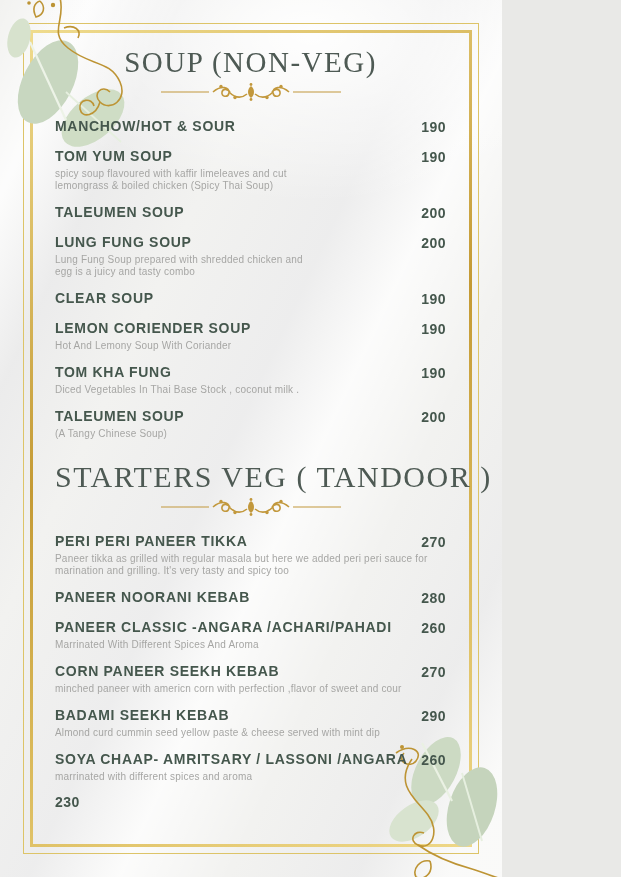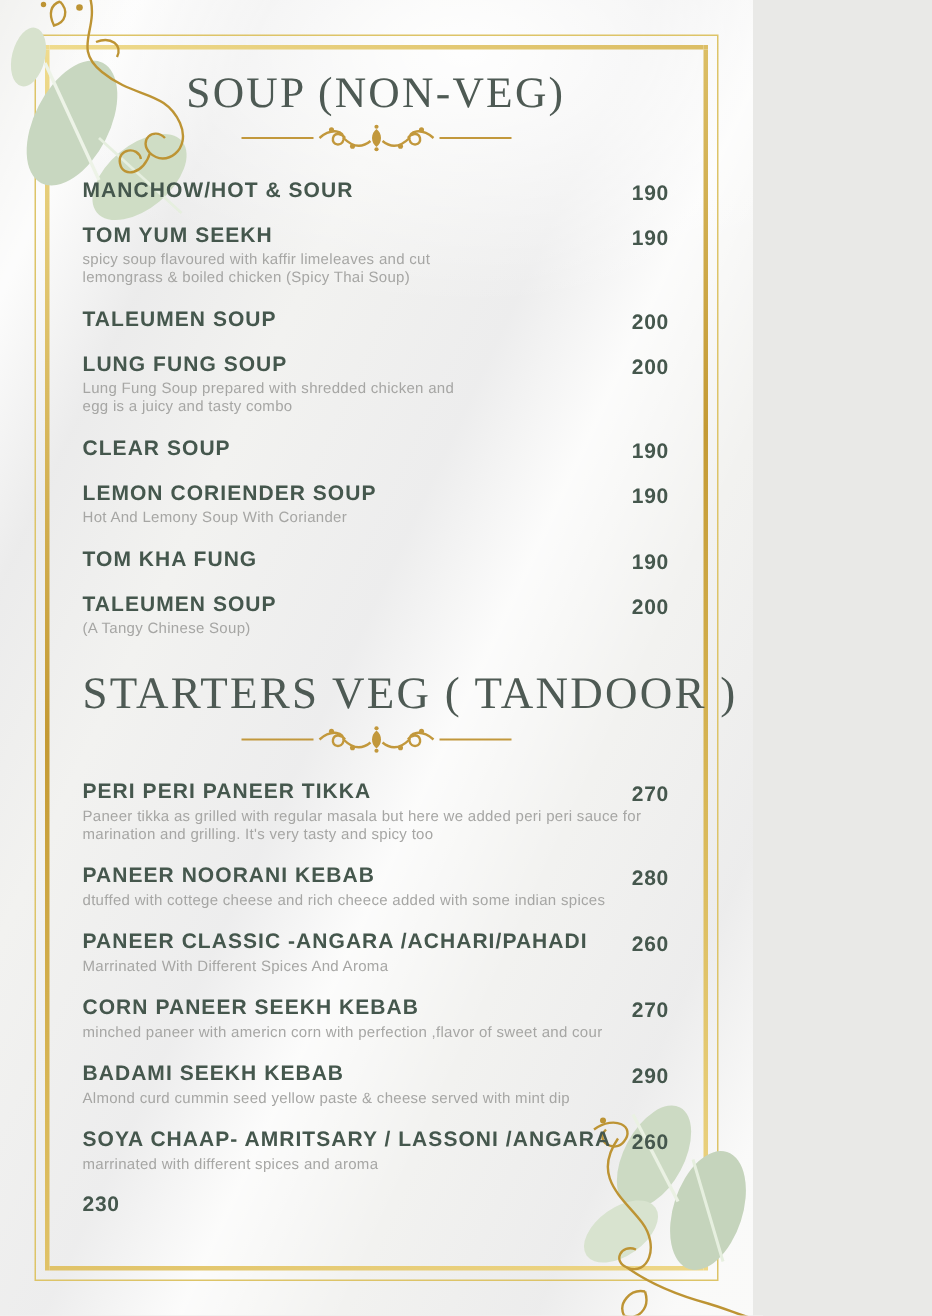--- a/index.html
+++ b/index.html
@@ -33,21 +33,21 @@
   .section-title{
     font-family:"Liberation Serif","DejaVu Serif",serif;
     font-weight:400;text-align:center;margin:0 0 3px;
     color:var(--heading,#4e5a54);font-size:29px;letter-spacing:1.5px;
     white-space:nowrap;
   }
   .sec-1 .section-title{margin-top:20px;font-size:30px;}
   .flourish{display:block;margin:2px auto 15px;}
   .items{}
   .item{margin-bottom:11px;}
-  .item-row{display:flex;justify-content:space-between;align-items:flex-end;}
+  .item-row{display:flex;justify-content:space-between;align-items:center;}
   .item-name{
     font-weight:700;font-size:14px;letter-spacing:.7px;
     color:var(--item-text,#45574d);line-height:19px;
   }
   .item-price{font-weight:700;font-size:14px;color:var(--item-text,#45574d);letter-spacing:.5px;}
   .item-desc{
     margin:2px 0 0;font-size:10px;line-height:12px;
     color:var(--desc-text,#a6a6a4);letter-spacing:.2px;
   }
   .sec-0 .item-desc{max-width:250px;}
@@ -120,21 +120,21 @@
   <div class="item">
     <div class="item-row">
       <span class="item-name">MANCHOW/HOT &amp; SOUR</span>
       <span class="item-price">190</span>
     </div>
 
   </div>
 
   <div class="item">
     <div class="item-row">
-      <span class="item-name">TOM YUM SEEKH</span>
+      <span class="item-name">TOM YUM SOUP</span>
       <span class="item-price">190</span>
     </div>
     <p class="item-desc">spicy soup flavoured with kaffir limeleaves and cut lemongrass &amp; boiled chicken (Spicy Thai Soup)</p>
   </div>
 
   <div class="item">
     <div class="item-row">
       <span class="item-name">TALEUMEN SOUP</span>
       <span class="item-price">200</span>
     </div>
@@ -163,20 +163,21 @@
       <span class="item-price">190</span>
     </div>
     <p class="item-desc">Hot And Lemony Soup With Coriander</p>
   </div>
 
   <div class="item">
     <div class="item-row">
       <span class="item-name">TOM KHA FUNG</span>
       <span class="item-price">190</span>
     </div>
+    <p class="item-desc">Diced Vegetables In Thai Base Stock , coconut milk .</p>
   </div>
 
   <div class="item">
     <div class="item-row">
       <span class="item-name">TALEUMEN SOUP</span>
       <span class="item-price">200</span>
     </div>
     <p class="item-desc">(A Tangy Chinese Soup)</p>
   </div>
 </div>
@@ -212,21 +213,20 @@
       <span class="item-price">270</span>
     </div>
     <p class="item-desc">Paneer tikka as grilled with regular masala but here we added peri peri sauce for marination and grilling. It's very tasty and spicy too</p>
   </div>
 
   <div class="item">
     <div class="item-row">
       <span class="item-name">PANEER NOORANI KEBAB</span>
       <span class="item-price">280</span>
     </div>
-    <p class="item-desc">dtuffed with cottege cheese and rich cheece added with some indian spices</p>
   </div>
 
   <div class="item">
     <div class="item-row">
       <span class="item-name">PANEER CLASSIC -ANGARA /ACHARI/PAHADI</span>
       <span class="item-price">260</span>
     </div>
     <p class="item-desc">Marrinated With Different Spices And Aroma</p>
   </div>
 

